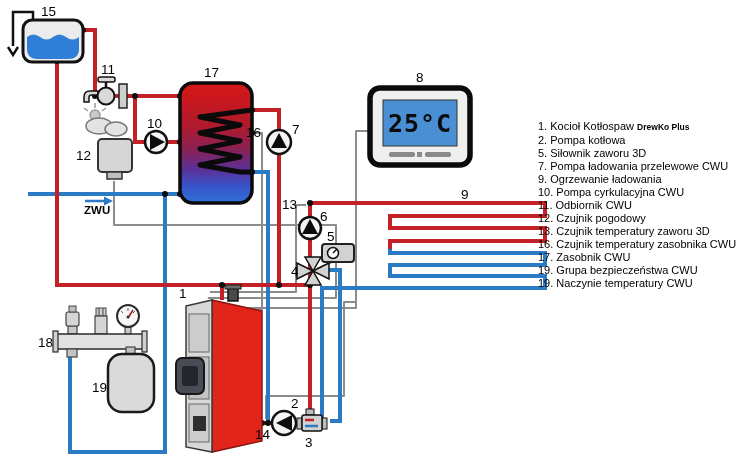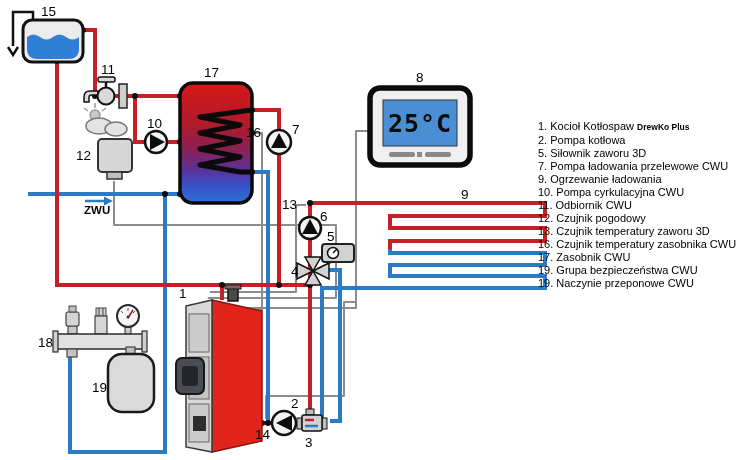--- a/index.html
+++ b/index.html
@@ -246,15 +246,15 @@
     <li><span>5.</span> <span>Siłownik zaworu 3D</span></li>
     <li><span>7.</span> <span>Pompa ładowania przelewowe CWU</span></li>
     <li><span>9.</span> <span>Ogrzewanie ładowania</span></li>
     <li><span>10.</span> <span>Pompa cyrkulacyjna CWU</span></li>
     <li><span>11.</span> <span>Odbiornik CWU</span></li>
     <li><span>12.</span> <span>Czujnik pogodowy</span></li>
     <li><span>13.</span> <span>Czujnik temperatury zaworu 3D</span></li>
     <li><span>16.</span> <span>Czujnik temperatury zasobnika CWU</span></li>
     <li><span>17.</span> <span>Zasobnik CWU</span></li>
     <li><span>19.</span> <span>Grupa bezpieczeństwa CWU</span></li>
-    <li><span>19.</span> <span>Naczynie przeponowe CWU</span></li>
+    <li><span>19.</span> <span>Naczynie temperatury CWU</span></li>
   </ul>
 </div>
 
 </body></html>

